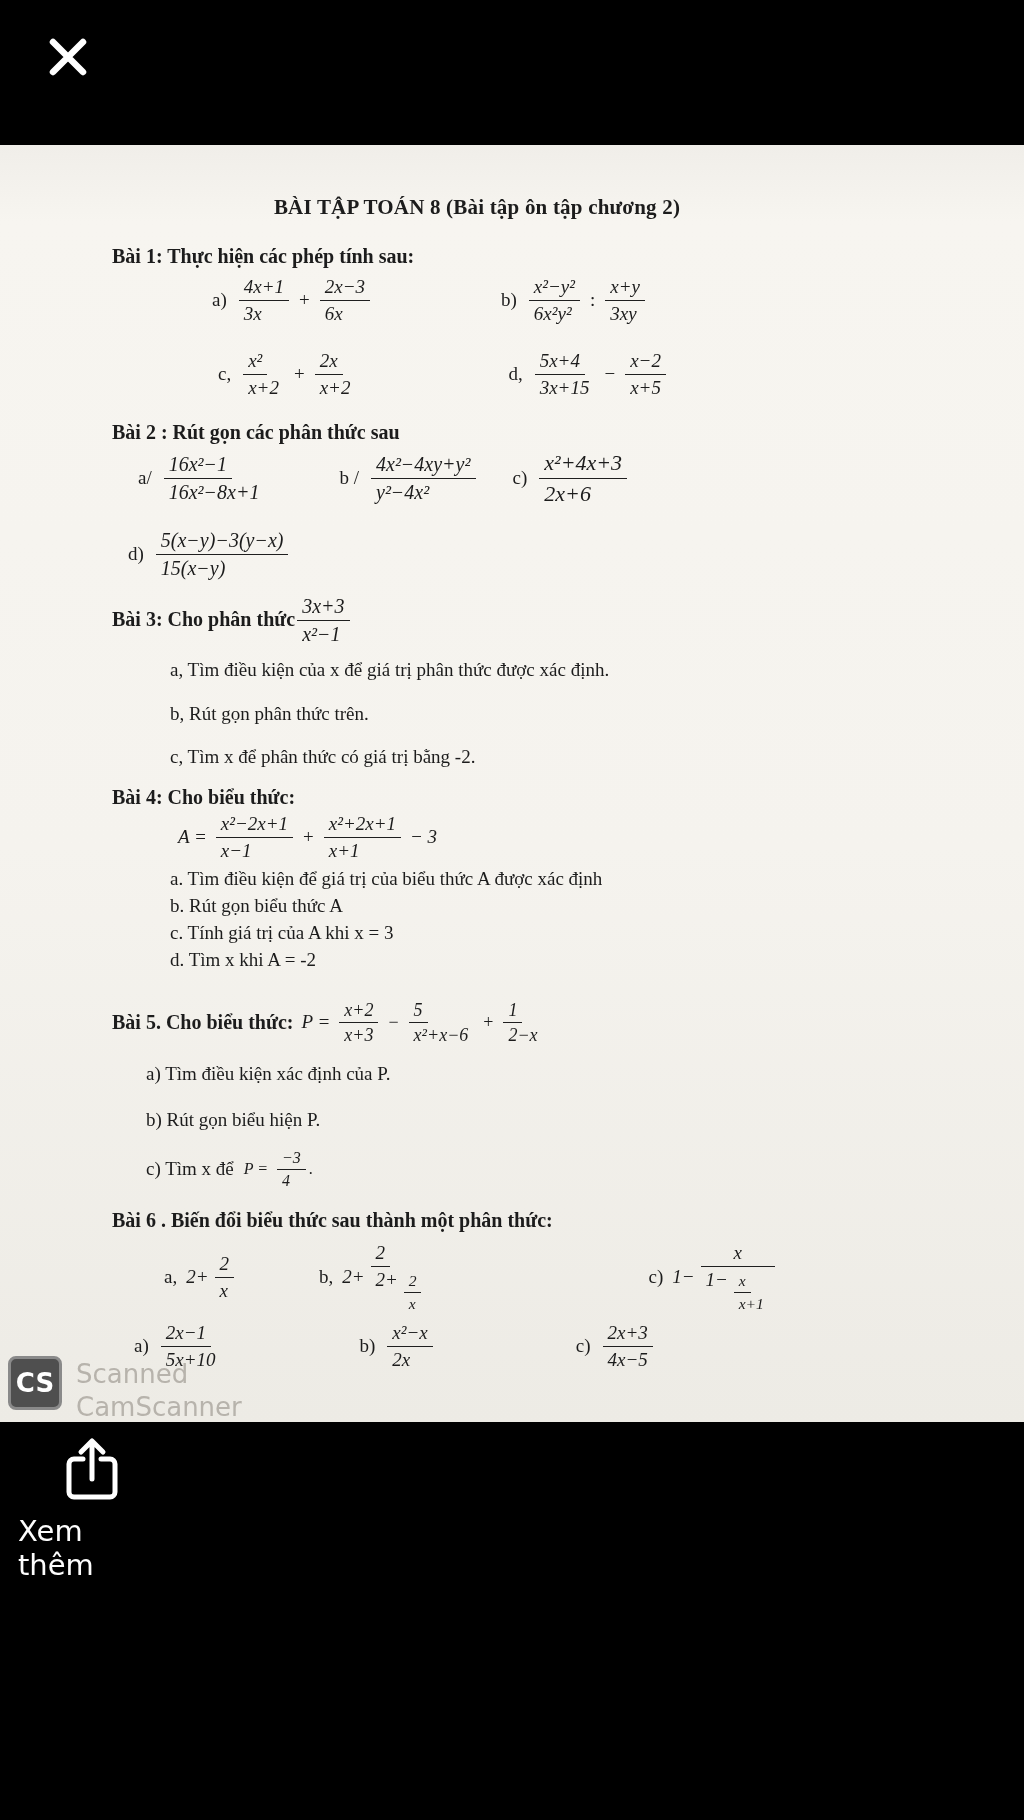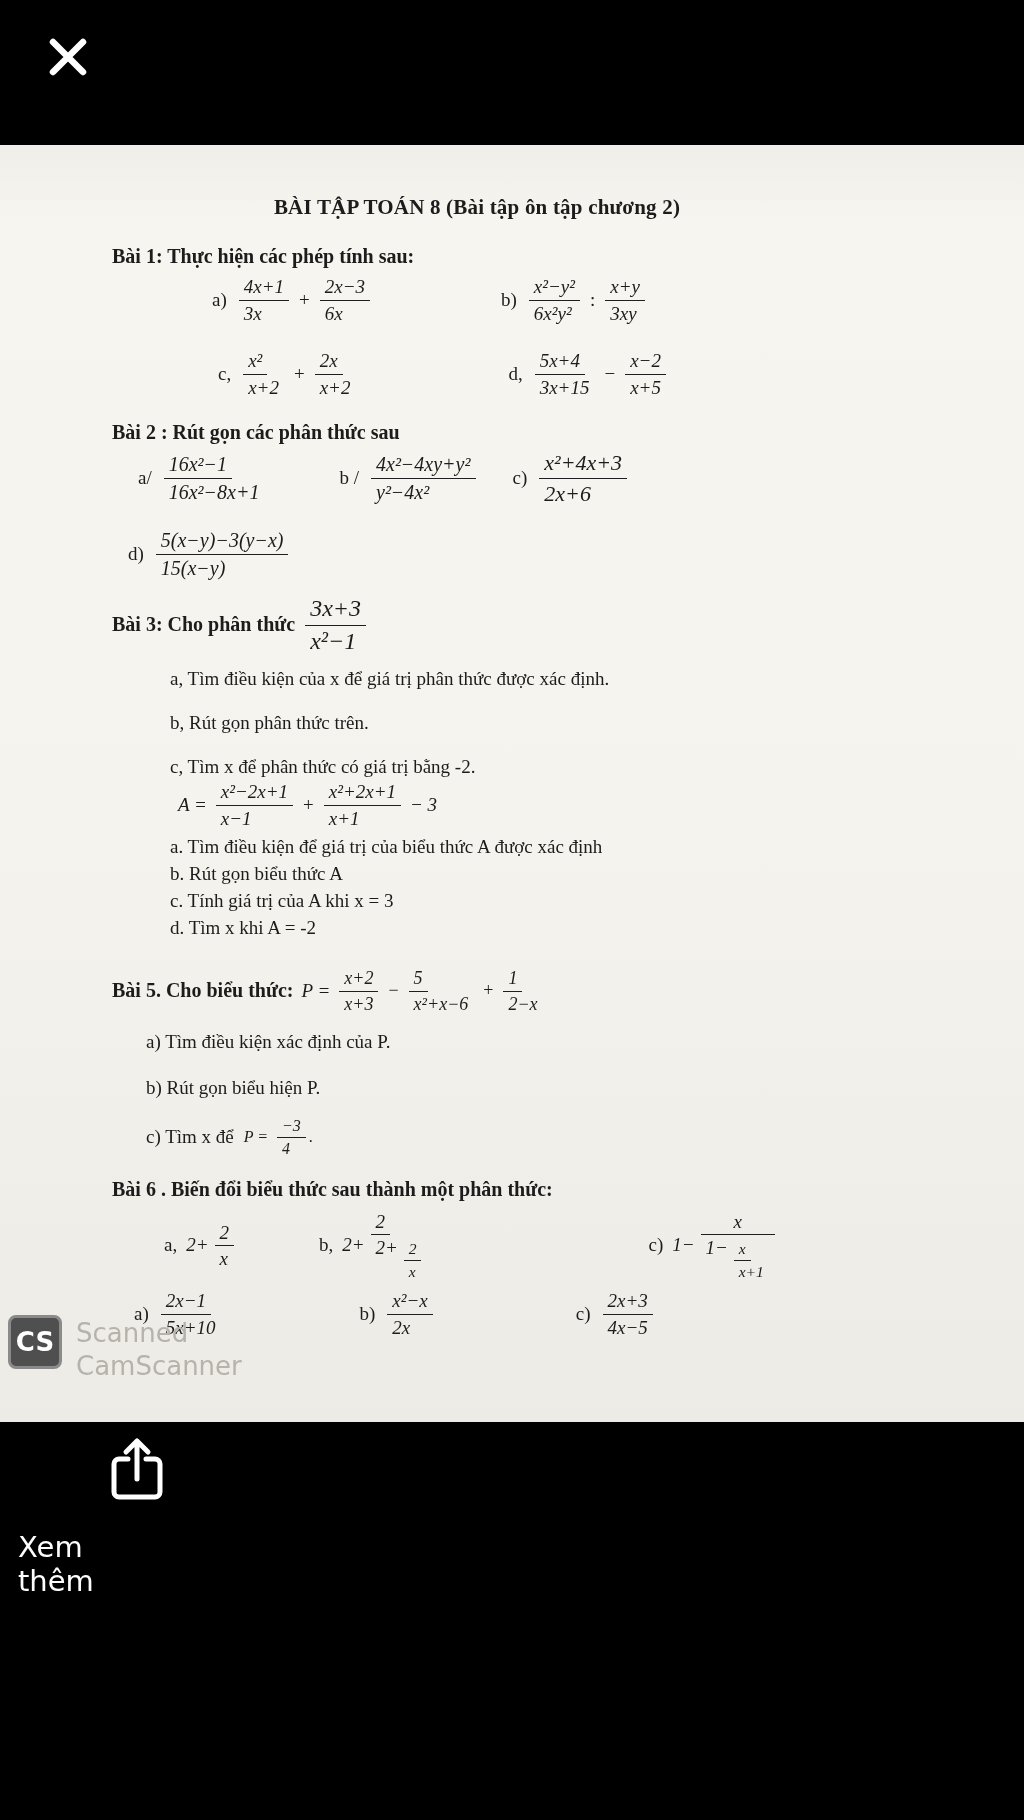--- a/index.html
+++ b/index.html
@@ -26,29 +26,29 @@
   .frac{display:inline-flex;flex-direction:column;align-items:flex-start;margin:0 3px;text-align:center;font-style:italic;line-height:1.15}
   .frac .num{display:block;border-bottom:1.6px solid #1f1f1f;padding:1px 5px 2px}
   .frac .den{display:block;padding:2px 5px 0}
   .denrow{display:inline-flex;align-items:center;gap:1px}
   .frac.inner{font-size:.82em;margin:0 1px}
   .op{margin:0 7px;font-style:normal}
   .sub{font-size:19px;margin-left:58px;line-height:1.25}
   .sub4{font-size:19px;margin-left:58px;line-height:1.42}
 
   
-  .watermark{position:absolute;left:8px;top:1170px;display:flex;align-items:flex-start;gap:14px}
+  .watermark{position:absolute;left:8px;top:1211px;display:flex;align-items:flex-start;gap:14px}
   .cs-logo{width:54px;height:54px;background:#4f4f4f;border:3px solid #8a8a8a;border-radius:8px;
            color:#fff;font-family:"DejaVu Sans",sans-serif;font-weight:bold;font-size:26px;
            display:flex;align-items:center;justify-content:center}
   .wm-text{font-family:"DejaVu Sans",sans-serif;color:#b7b3ac;font-size:26px;line-height:1.25;padding-top:2px}
 
   
   .bottombar{position:absolute;top:1422px;left:0;width:1024px;height:398px;background:#000}
-  .action-group{position:absolute;top:12px;display:flex;flex-direction:column;align-items:flex-end;gap:26px;cursor:pointer}
+  .action-group{position:absolute;top:12px;display:flex;flex-direction:column;align-items:center;gap:10px;cursor:pointer}
   .action-group.left{left:18px;width:148px}
   .action-group.right{left:720px;width:152px}
   .icon-holder{height:70px;display:flex;align-items:center;justify-content:center}
   .action-label{font-family:"DejaVu Sans","Liberation Sans",sans-serif;font-size:29px;color:#fdfdfd}
 </style>
 </head>
 <body>
 
 <div class="topbar">
   <button class="close-btn">
@@ -146,29 +146,30 @@
         <span class="plabel">d)</span>
         <span class="frac">
           <span class="num">5(x−y)−3(y−x)</span>
           <span class="den">15(x−y)</span>
         </span>
       </div>
     </div>
 
     <div class="mrow" style="margin-top:14px">
       <span class="heading">Bài 3:  Cho phân thức</span>
-      <span class="frac" style="margin-left:10px;font-size:24px">
+      <span class="frac" style="margin-left:2px;font-size:20px">
         <span class="num">3x+3</span>
         <span class="den">x²−1</span>
       </span>
     </div>
     <div class="sub" style="margin-top:12px">a, Tìm điều kiện của x để giá trị phân thức được xác định.</div>
     <div class="sub" style="margin-top:20px">b, Rút gọn phân thức trên.</div>
     <div class="sub" style="margin-top:20px">c, Tìm x để phân thức có giá trị bằng -2.</div>
 
+    <div class="heading" style="margin-top:16px">Bài 4:  Cho biểu thức:</div>
     <div class="mrow" style="margin-top:2px">
       <div class="expr" style="margin-left:66px">
         <span class="lead">A =</span>
         <span class="frac">
           <span class="num">x²−2x+1</span>
           <span class="den">x−1</span>
         </span>
         <span class="op">+</span>
         <span class="frac">
           <span class="num">x²+2x+1</span>

